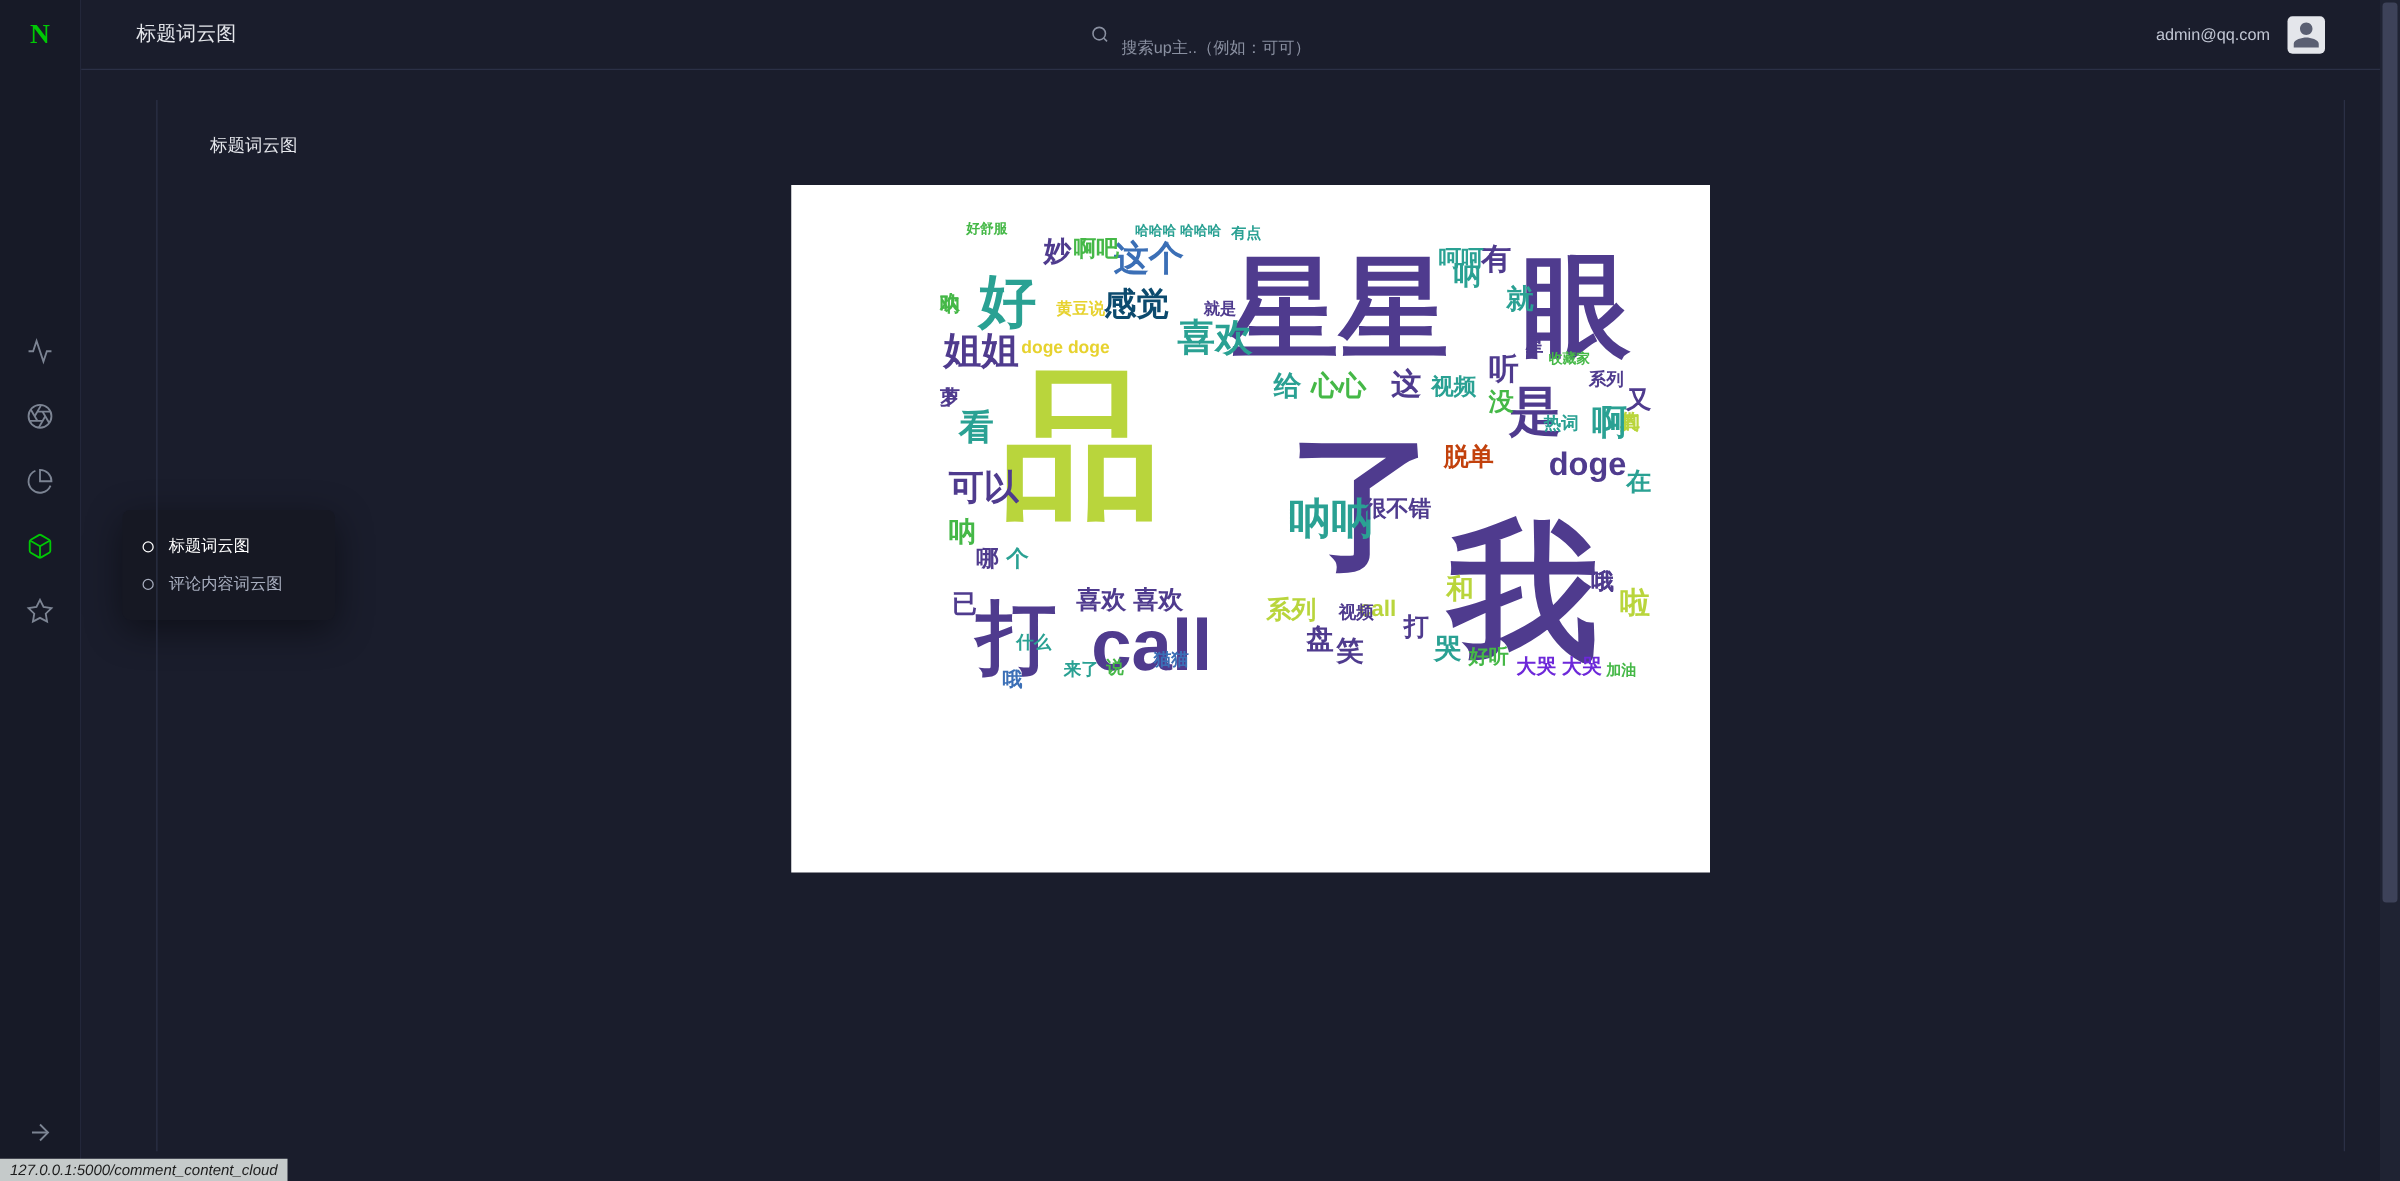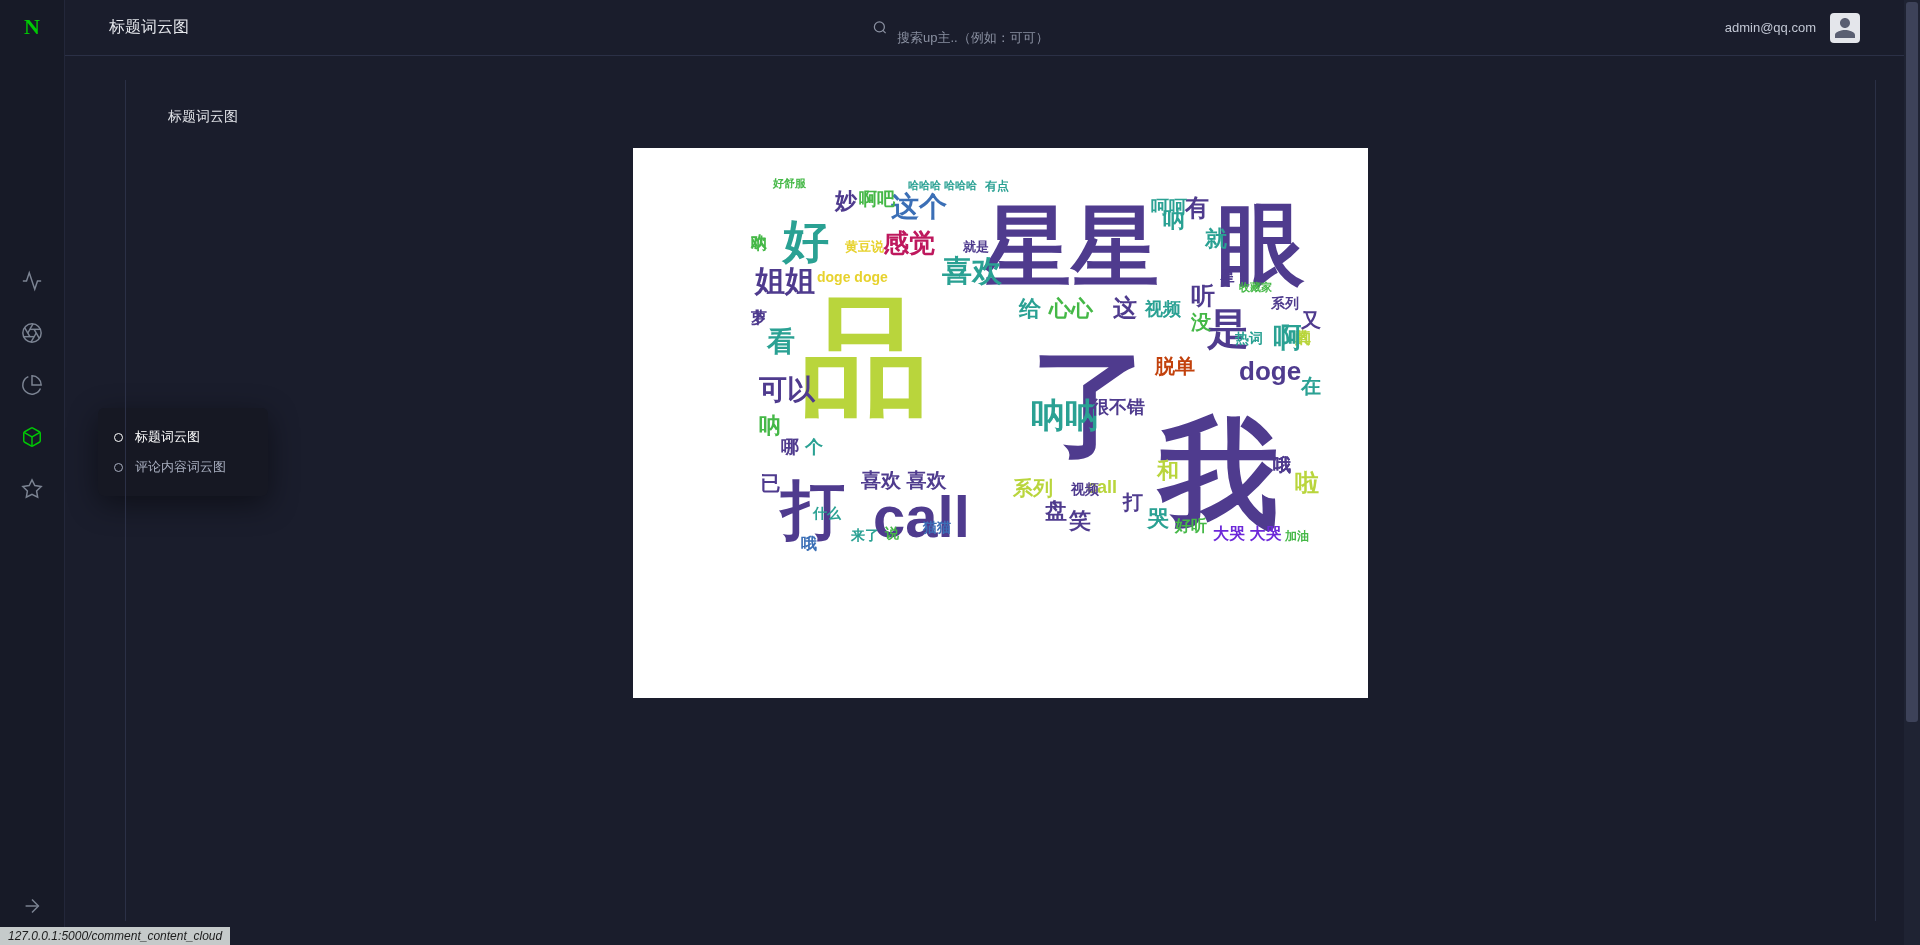--- a/index.html
+++ b/index.html
@@ -279,21 +279,21 @@
       <div class="cloud-inner" id="cloud-inner">
           <span class="w" style="font-size: 88px; color: rgb(79, 59, 142); left: 310px; top: 5px;">星星</span>
           <span class="w" style="font-size: 88px; color: rgb(79, 59, 142); left: 544px; top: 3px;">眼</span>
           <span class="w" style="font-size: 120px; color: rgb(79, 59, 142); left: 358px; top: 145px;">了</span>
           <span class="w" style="font-size: 120px; color: rgb(79, 59, 142); left: 486px; top: 215px;">我</span>
           <span class="w" style="font-size: 128px; color: rgb(185, 213, 60); left: 128px; top: 95px;">品</span>
           <span class="w" style="font-size: 64px; color: rgb(79, 59, 142); left: 108px; top: 280px;">打</span>
           <span class="w" style="font-size: 58px; color: rgb(79, 59, 142); left: 200px; top: 290px;">call</span>
           <span class="w" style="font-size: 46px; color: rgb(42, 161, 147); left: 110px; top: 20px;">好</span>
           <span class="w" style="font-size: 28px; color: rgb(59, 111, 182); left: 218px; top: -5px;">这个</span>
-          <span class="w" style="font-size: 26px; color: #be185d; left: 210px; top: 32px;">感觉</span>
+          <span class="w" style="font-size: 26px; color: #0c4a6e; left: 210px; top: 32px;">感觉</span>
           <span class="w" style="font-size: 30px; color: rgb(42, 161, 147); left: 228px; top: 58px; margin-left: 41px;">喜欢</span>
           <span class="w" style="font-size: 30px; color: rgb(79, 59, 142); left: 82px; top: 68px;">姐姐</span>
           <span class="w" style="font-size: 14px; color: rgb(231, 210, 46); left: 144px; top: 72px;">doge doge</span>
           <span class="w" style="font-size: 28px; color: rgb(42, 161, 147); left: 94px; top: 130px;">看</span>
           <span class="w" style="font-size: 28px; color: rgb(79, 59, 142); left: 86px; top: 178px;">可以</span>
           <span class="w" style="font-size: 20px; color: rgb(79, 59, 142); left: 188px; top: 272px;">喜欢 喜欢</span>
           <span class="w" style="font-size: 34px; color: rgb(42, 161, 147); left: 358px; top: 200px;">呐呐</span>
           <span class="w" style="font-size: 18px; color: rgb(79, 59, 142); left: 418px; top: 200px;">很不错</span>
           <span class="w" style="font-size: 20px; color: rgb(185, 213, 60); left: 340px; top: 280px;">系列</span>
           <span class="w" style="font-size: 22px; color: rgb(42, 161, 147); left: 346px; top: 100px;">给</span>

